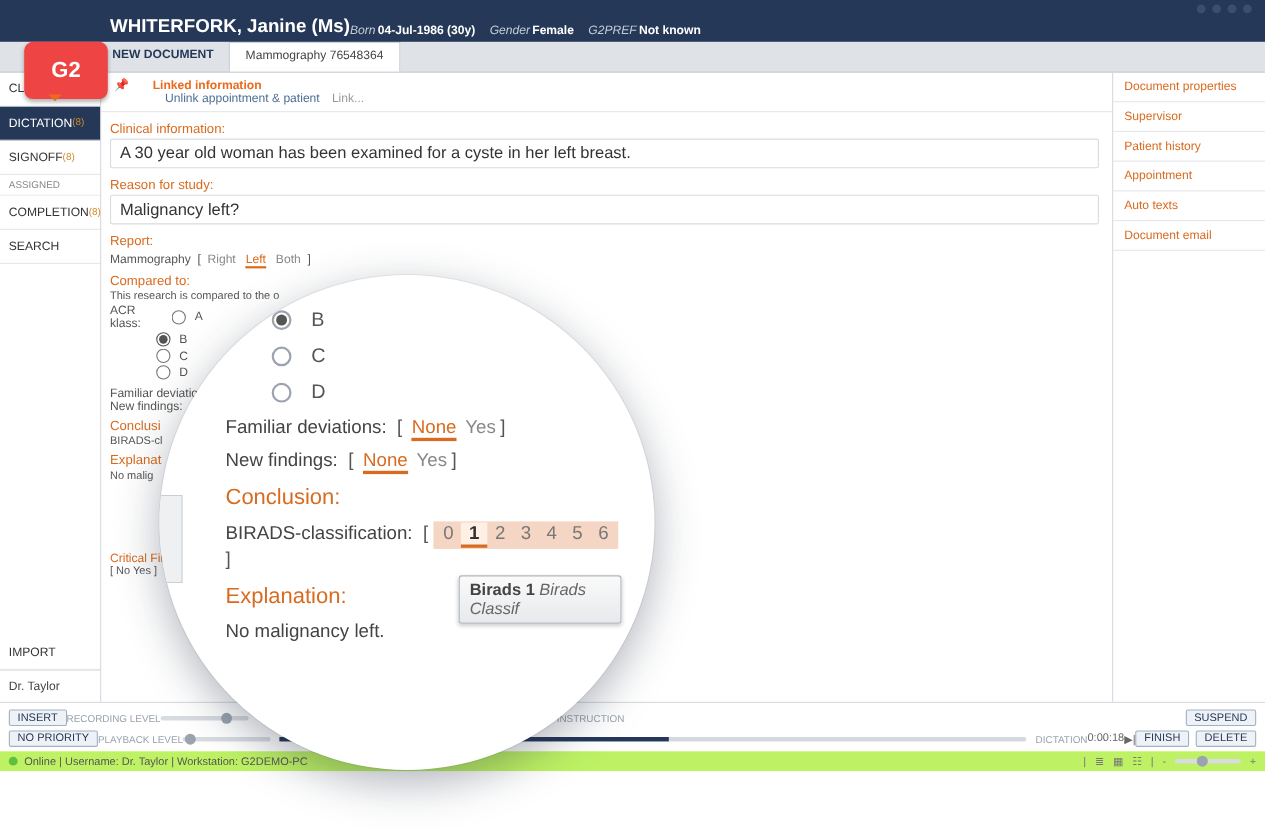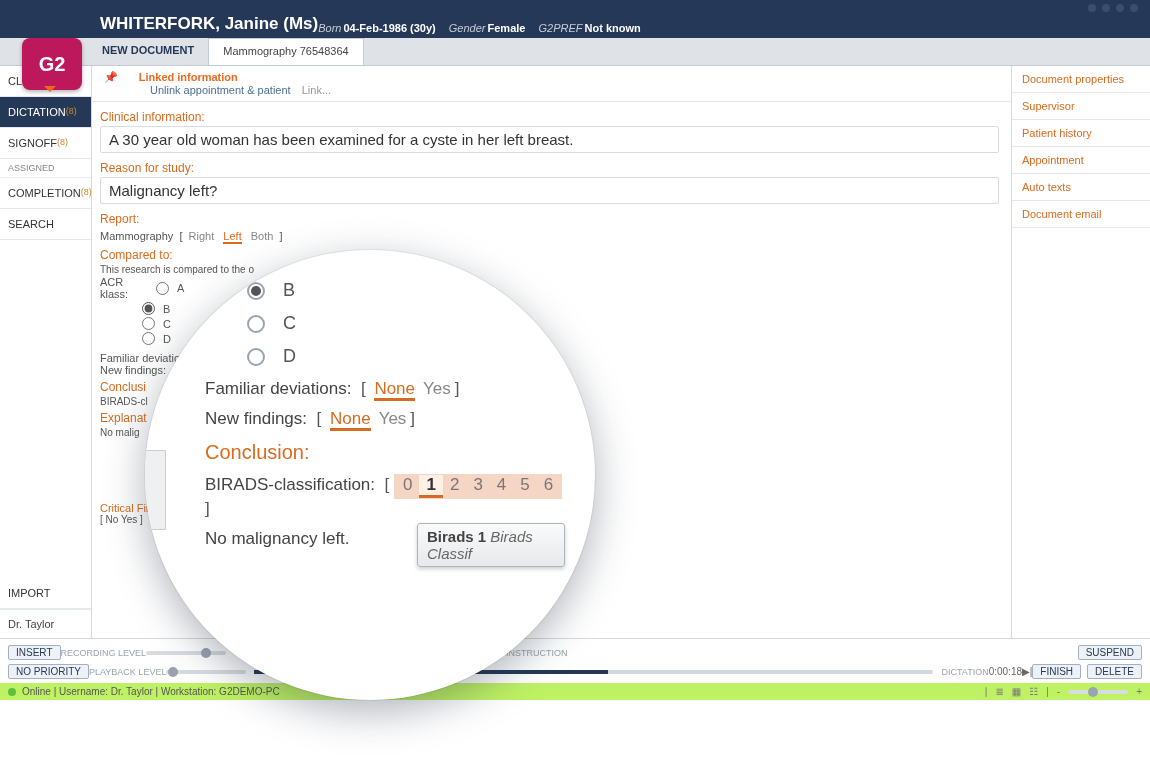--- a/index.html
+++ b/index.html
@@ -14,21 +14,21 @@
     .patient-meta { font-size:11px; }
     .patient-meta i { font-style:italic; color:#c6cdd8; margin-right:2px; }
     .patient-meta b { font-weight:600; margin-right:10px; }
     .info-row { display:flex; padding:0 0 0 100px; font-size:11px; color:#c6cdd8; border-top:1px solid #3a4e6e; }
     .info-cell { border-right:1px solid #3a4e6e; padding:3px 14px; display:flex; align-items:center; gap:6px; }
     .info-cell i { font-style:italic; }
     .info-cell.grow { flex:1; }
     .info-cell.allergy { color:#c6cdd8; }
     .chev { margin-left:auto; padding:2px 8px; border-left:1px solid #3a4e6e; }
 
-    .logo { position:absolute; top:38px; left:22px; width:60px; height:52px; background:#be185d; border-radius:8px; display:flex; align-items:center; justify-content:center; color:#fff; font-size:20px; font-weight:700; box-shadow:0 2px 4px rgba(0,0,0,.3); z-index:5; }
+    .logo { position:absolute; top:38px; left:22px; width:76px; height:52px; background:#ef4444; border-radius:8px; display:flex; align-items:center; justify-content:center; color:#fff; font-size:20px; font-weight:700; box-shadow:0 2px 4px rgba(0,0,0,.3); z-index:5; }
     .logo::after{content:"";position:absolute;bottom:-8px;left:22px;border:6px solid transparent;border-top-color:#ea6a1e;}
 
     
     .tabbar { background:#dfe3e8; border-bottom:1px solid #c5cbd3; display:flex; padding-left:88px; height:28px; }
     .tab { padding:6px 14px; font-size:11px; color:#444; border-right:1px solid #c5cbd3; cursor:pointer; }
     .tab.newdoc { font-weight:700; color:#253858; }
     .tab.active { background:#fff; border-top:1px solid #c5cbd3; }
 
     
     .cols { display:flex; height:572px; }
@@ -102,21 +102,21 @@
 <div class="banner">
   <div class="banner-top">
     <span class="win-dot"></span>
       <span class="win-dot"></span>
       <span class="win-dot"></span>
       <span class="win-dot"></span>
   </div>
   <div class="patient-row">
     <div class="patient-name">WHITERFORK, Janine (Ms)</div>
     <div class="patient-meta">
-      <i>Born</i><b>04-Feb-1986 (30y)</b>
+      <i>Born</i><b>04-Jul-1986 (30y)</b>
       <i>Gender</i><b>Female</b>
       <i>G2PREF</i><b>Not known</b>
     </div>
   </div>
 </div>
 
 <div class="logo">G2</div>
 
 <div class="tabbar">
   <div class="tab newdoc">NEW DOCUMENT</div>
@@ -291,15 +291,16 @@
           <span>2</span>
           <span>3</span>
           <span>4</span>
           <span>5</span>
           <span>6</span>
       </span><span class="brk">]</span>
     </div>
     <div style="position:relative;height:0;">
       <div class="tooltip" style="left:200px;top:-6px"><b>Birads 1</b><i>Birads Classif</i></div>
     </div>
+    <div class="mag-h">Explanation:</div>
     <div class="mag-line">No malignancy left.</div>
   </div>
 </div>
 
 </body></html>

